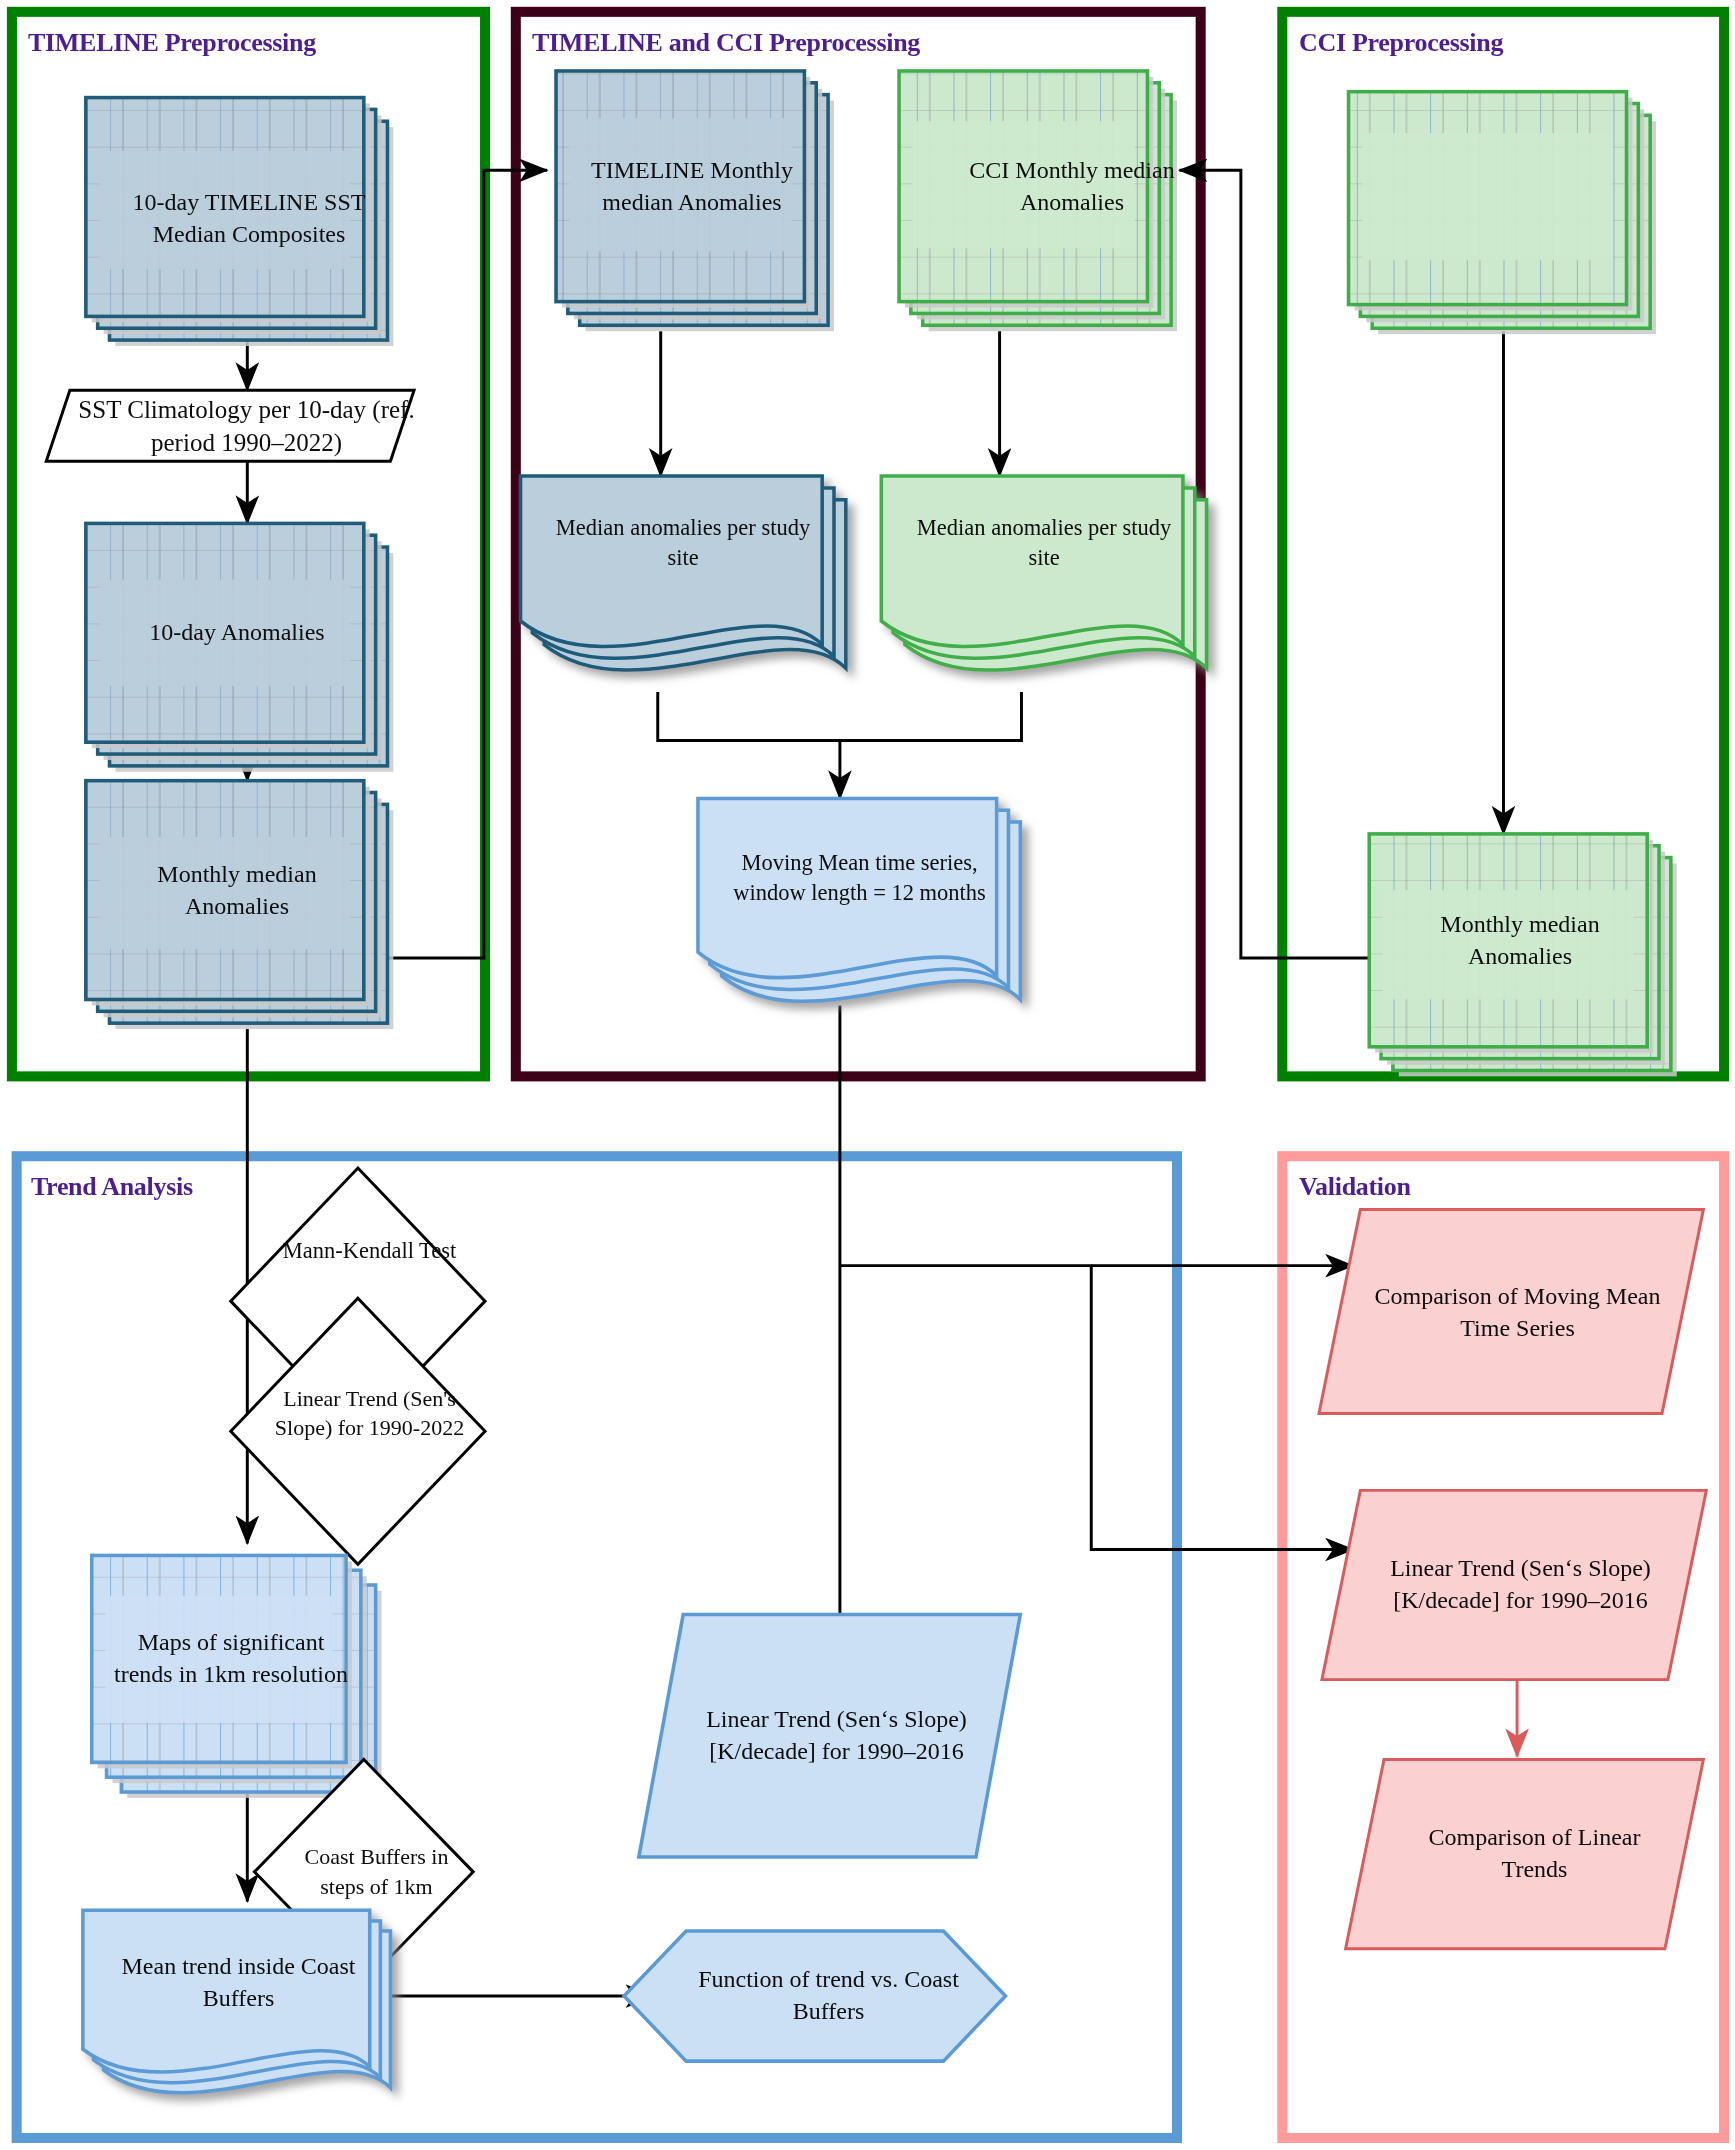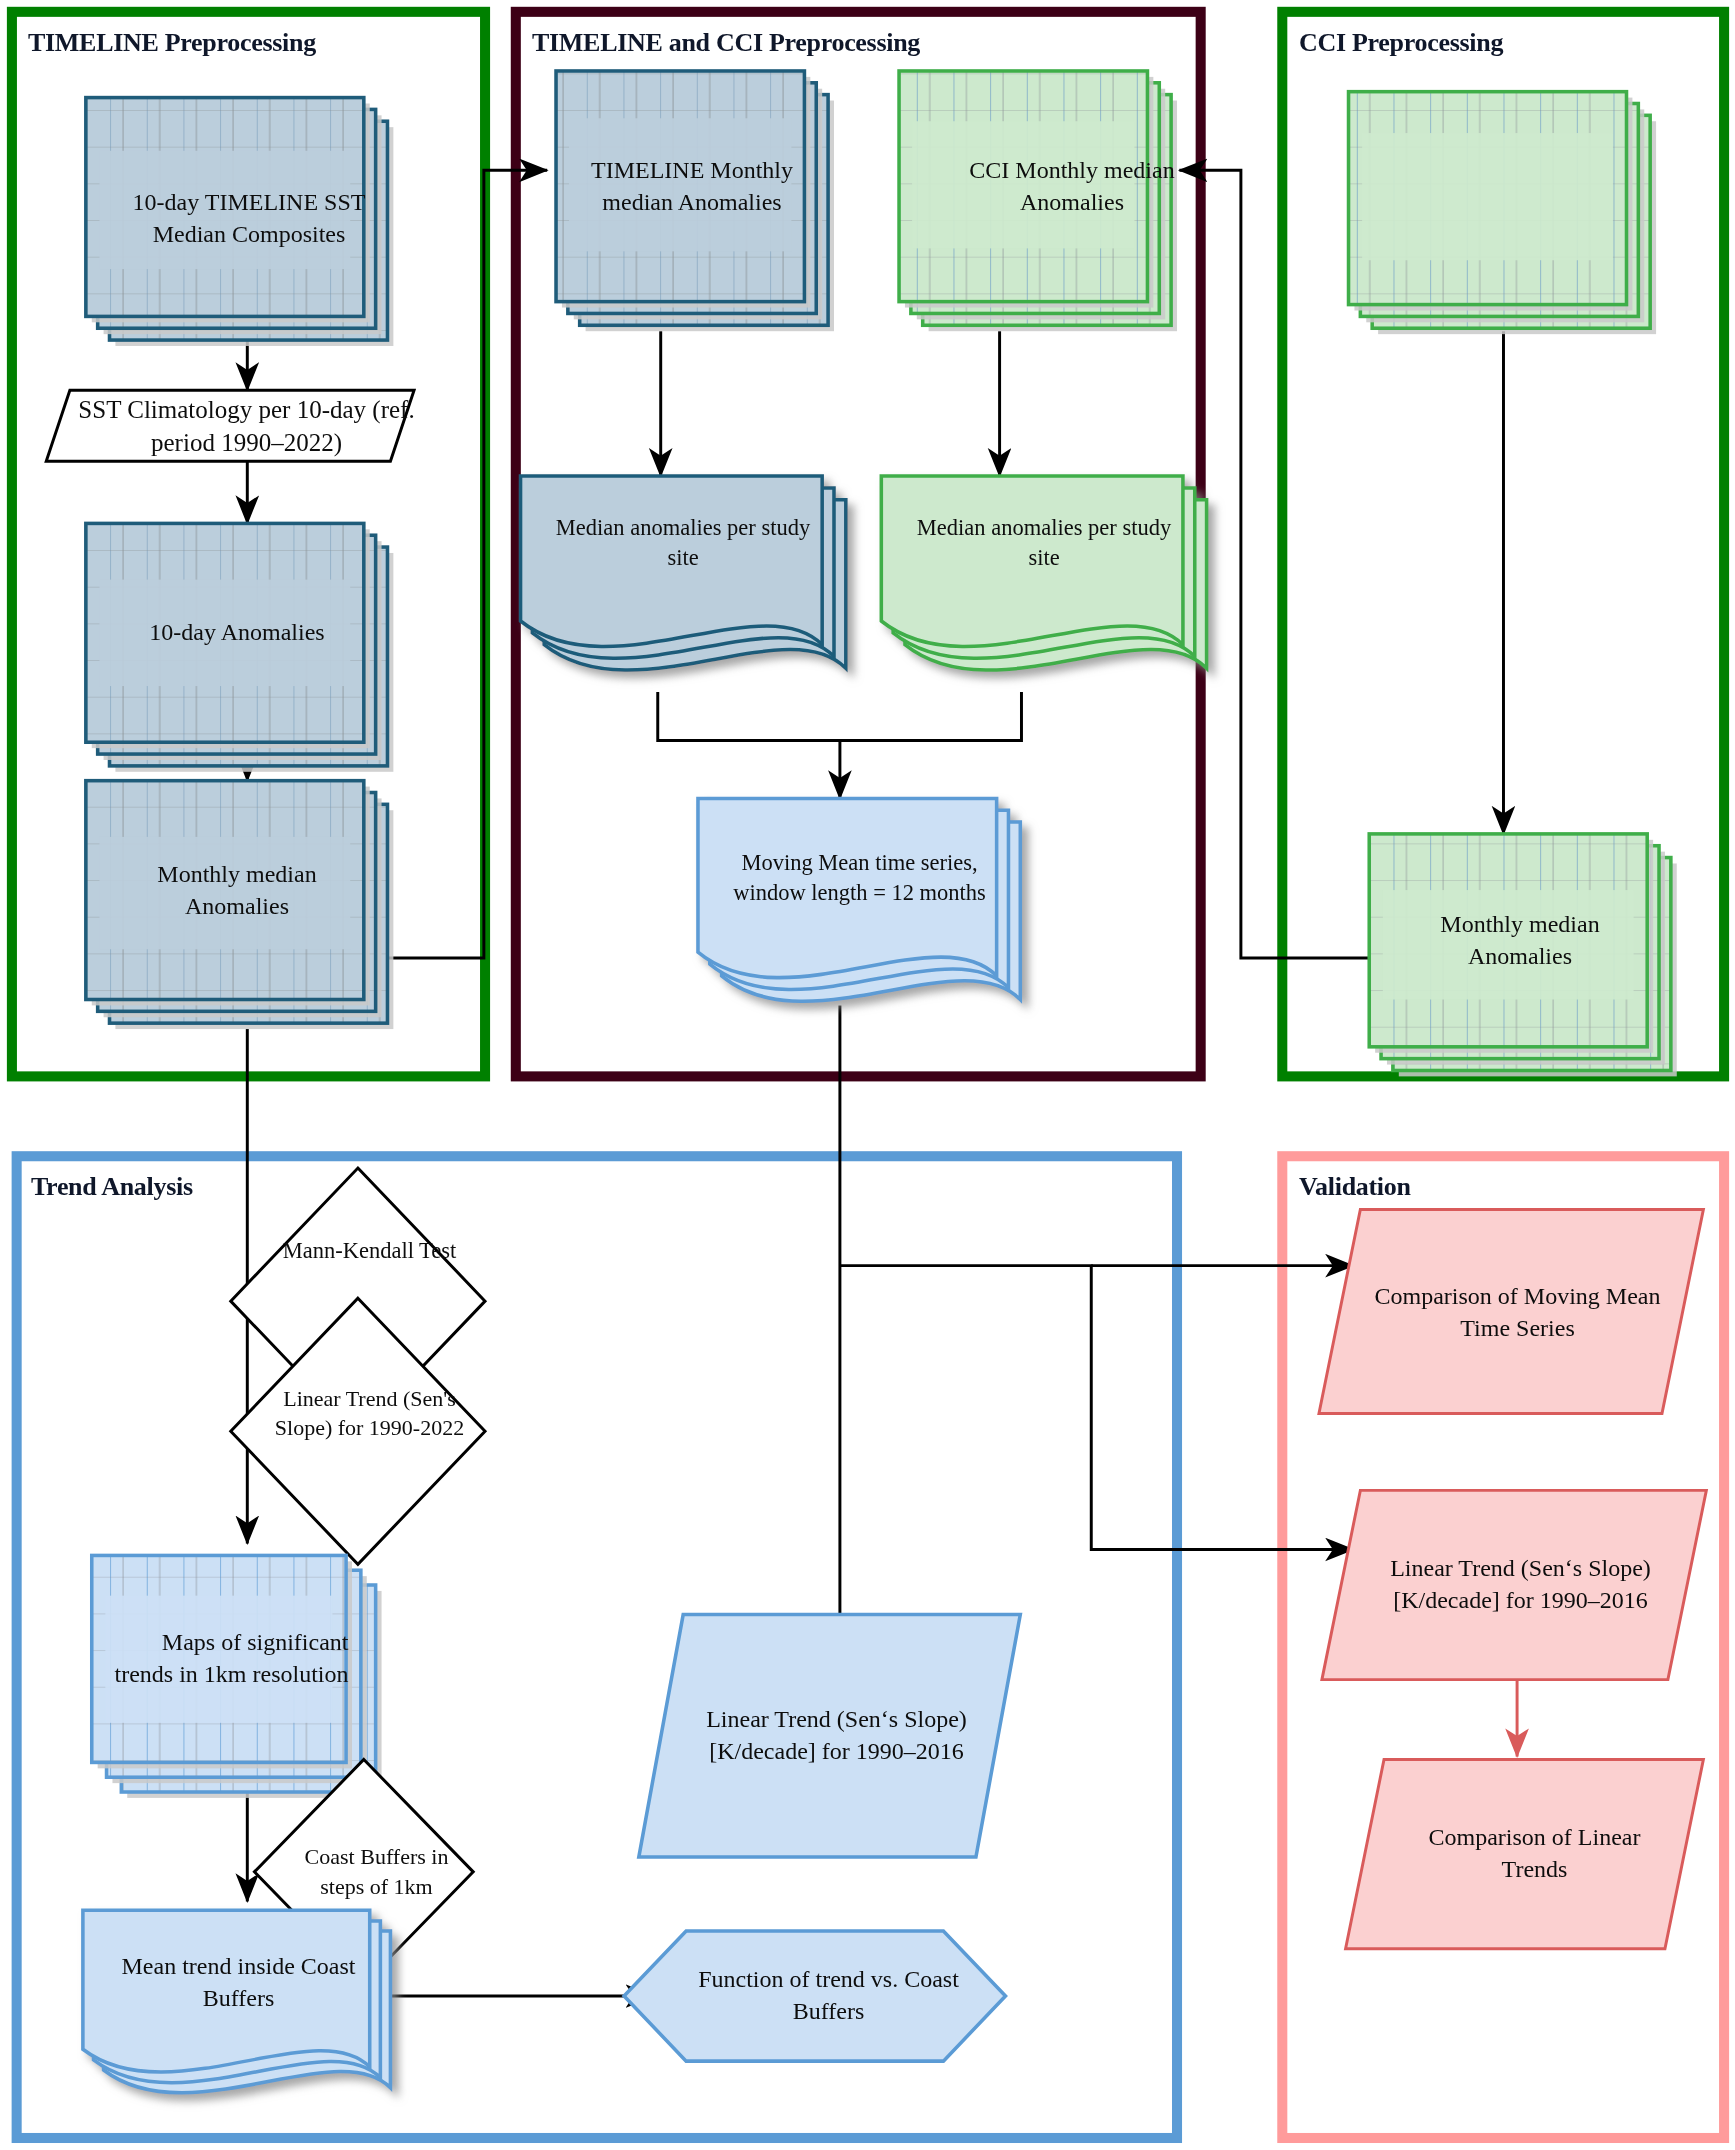--- a/index.html
+++ b/index.html
@@ -5,21 +5,21 @@
 <style>
   html,body{margin:0;padding:0;background:#ffffff;}
   body{font-family:"Liberation Serif", serif;}
   #stage{position:relative;width:1736px;height:2151px;background:#fff;overflow:hidden;}
   svg#canvas{position:absolute;left:0;top:0;width:1736px;height:2151px;}
   .panel-title{
     position:absolute;
     font-family:"Liberation Serif", serif;
     font-weight:bold;
     font-size:26px;
-    color:#0f172a;
+    color:#4c1d95;
     white-space:nowrap;
     letter-spacing:-0.3px;
   }
   .nodelabel{
     position:absolute;
     display:flex;
     align-items:center;
     justify-content:center;
     text-align:center;
     font-family:"Liberation Serif", serif;
@@ -293,21 +293,21 @@
 
 <div class="nodelabel fs38" style="left:698px;top:804px;width:299px;height:148px;padding:0 13px;box-sizing:border-box;">Moving Mean time series, window length = 12 months</div>
 
 
 <div class="nodelabel fs40" style="left:1369px;top:834px;width:278px;height:213px;padding:0 16.6px;box-sizing:border-box;">Monthly median Anomalies</div>
 
 <div class="nodelabel fs38" style="left:257px;top:1203px;width:201px;height:95px;padding:0 3.5px;box-sizing:border-box;">Mann-Kendall Test</div>
 
 <div class="nodelabel fs37" style="left:254px;top:1354px;width:207px;height:118px;padding:0 3.5px;box-sizing:border-box;">Linear Trend (Sen's Slope) for 1990-2022</div>
 
-<div class="nodelabel fs40" style="left:92px;top:1555px;width:254px;height:207px;padding:0 9.5px;box-sizing:border-box;text-align:right;">Maps of significant trends in 1km resolution</div>
+<div class="nodelabel fs40" style="left:92px;top:1555px;width:254px;height:207px;padding:0 9.5px;box-sizing:border-box;">Maps of significant trends in 1km resolution</div>
 
 <div class="nodelabel fs37" style="left:267px;top:1824px;width:195px;height:95px;padding:0 2.4px;box-sizing:border-box;">Coast Buffers in steps of 1km</div>
 
 <div class="nodelabel fs40" style="left:83px;top:1919px;width:287px;height:127px;padding:0 13px;box-sizing:border-box;">Mean trend inside Coast Buffers</div>
 
 <div class="nodelabel fs40" style="left:639px;top:1934px;width:355px;height:124px;padding:0 18px;box-sizing:border-box;">Function of trend vs. Coast Buffers</div>
 
 <div class="nodelabel fs40" style="left:656px;top:1617px;width:337px;height:237px;padding:0 24px;box-sizing:border-box;">Linear Trend (Sen‘s Slope) [K/decade]  for 1990–2016</div>
 
 <div class="nodelabel fs40" style="left:1328px;top:1212px;width:355px;height:201px;padding:0 26px;box-sizing:border-box;">Comparison of Moving Mean Time Series</div>

